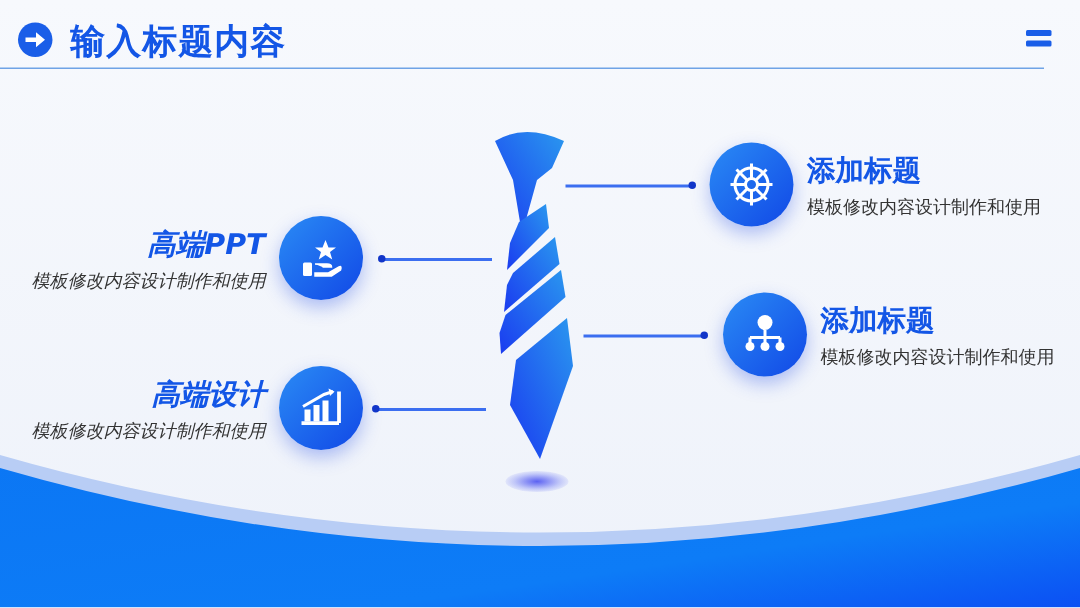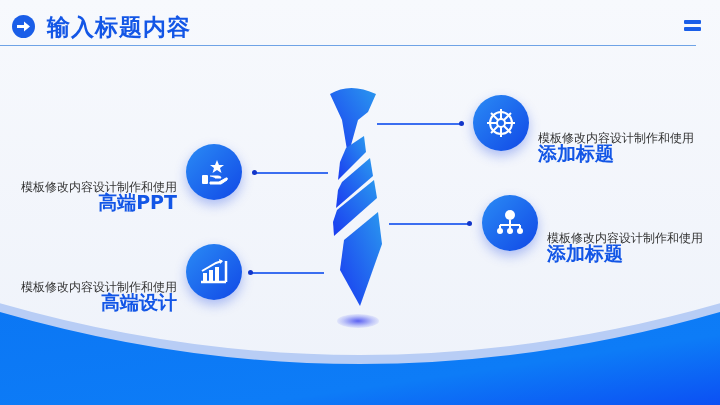--- a/index.html
+++ b/index.html
@@ -39,23 +39,23 @@
   .line { position: absolute; height: 1.5px; background: #3b6ef0; }
   .dot { position: absolute; width: 5px; height: 5px; border-radius: 50%; background: #1236c9; }
 
   .circle {
     position: absolute; width: 56px; height: 56px; border-radius: 50%;
     background: linear-gradient(135deg, #2a8bf5 0%, #1148e6 100%);
     box-shadow: 0 5px 12px rgba(40,80,230,0.35);
   }
   .circle svg { position: absolute; left: 0; top: 0; }
 
-  .item-title { position: absolute; font-size: 19px; font-weight: bold; color: #1356e6; white-space: nowrap; margin-top: 40px; }
+  .item-title { position: absolute; font-size: 19px; font-weight: bold; color: #1356e6; white-space: nowrap; }
   .item-desc { position: absolute; font-size: 12px; color: #333; white-space: nowrap; }
-  .right { text-align: left; }
+  .right { text-align: left; font-style: italic; }
 </style>
 </head>
 <body>
 
 <svg class="bottom-wave" width="1120" height="405" viewBox="0 0 1120 405">
   <defs>
     <linearGradient id="wg" x1="0" y1="0" x2="1" y2="1">
       <stop offset="0" stop-color="#0a73f2"></stop>
       <stop offset="0.7" stop-color="#0d7cf7"></stop>
       <stop offset="1" stop-color="#0b3df2"></stop>

